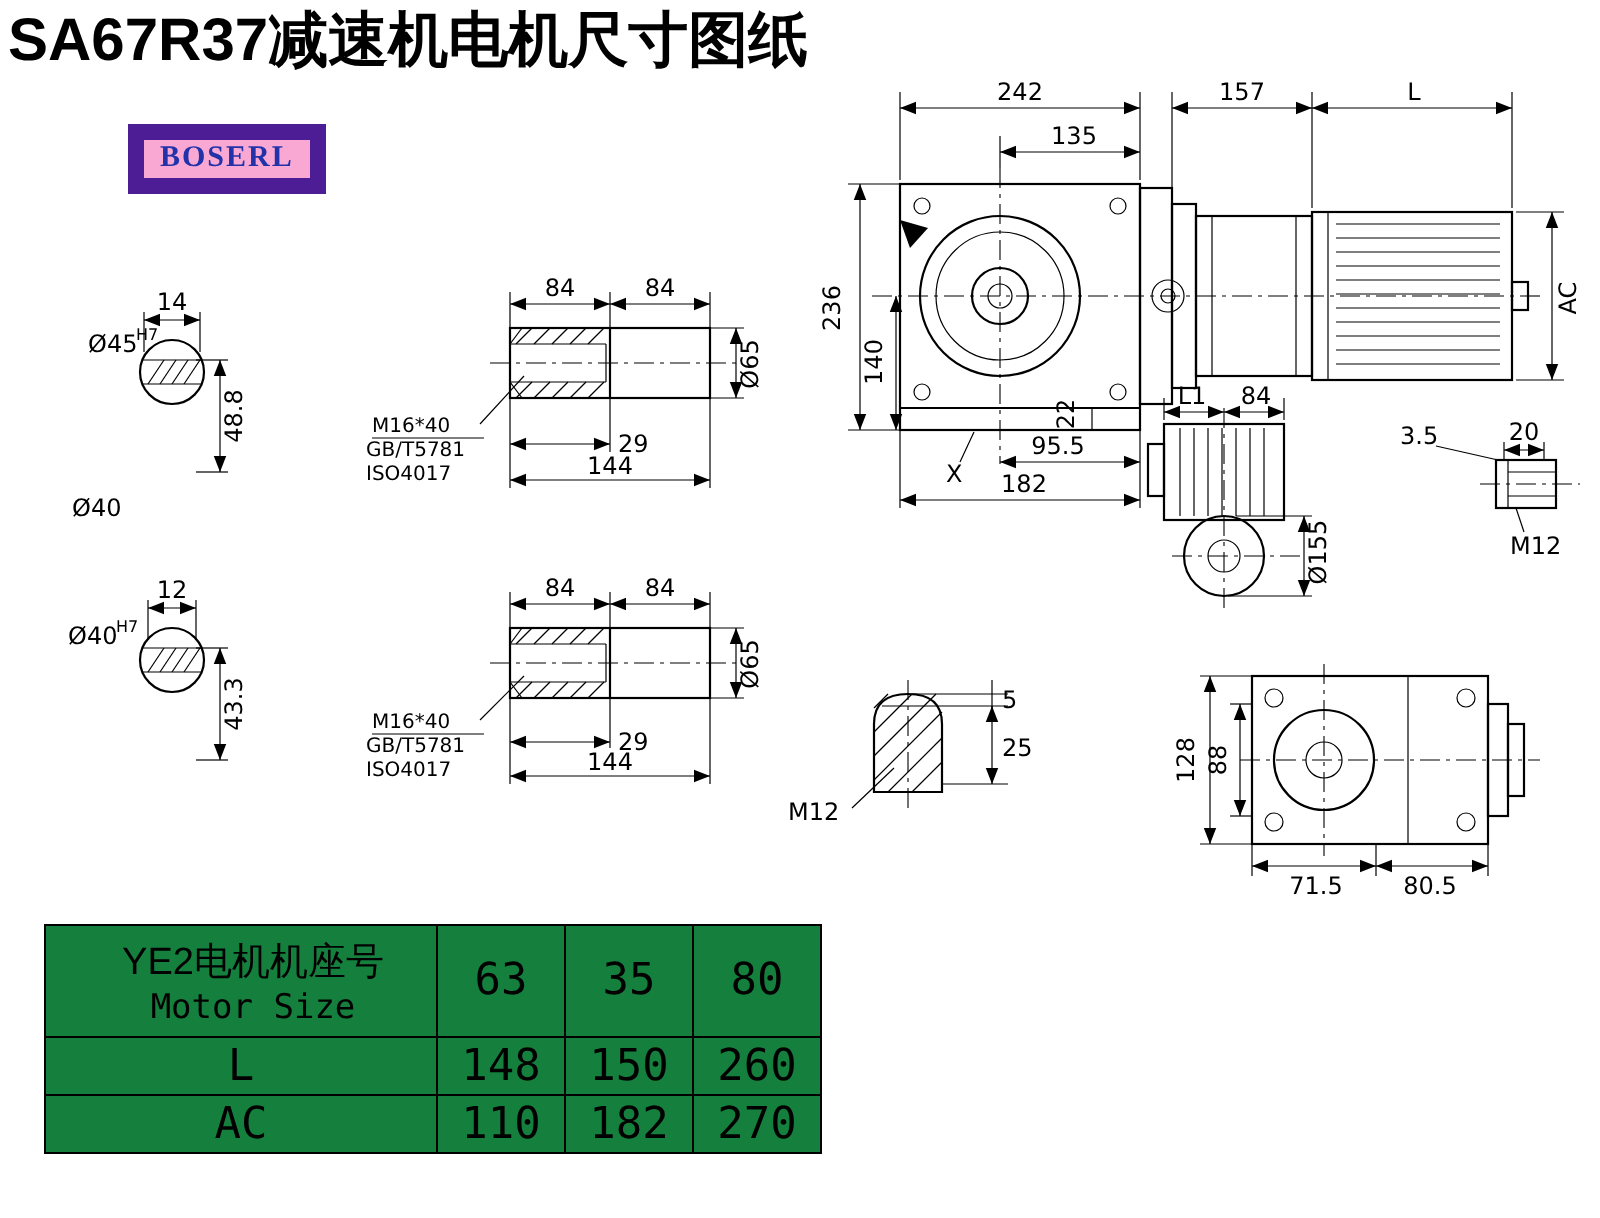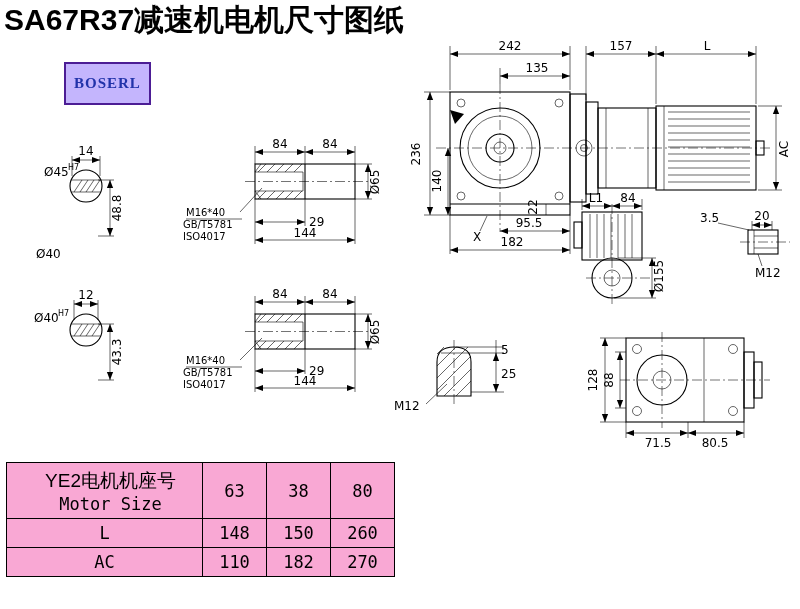--- a/index.html
+++ b/index.html
@@ -6,44 +6,44 @@
   html,body { background:#fff; }
   .canvas {
     position:relative; width:800px; height:609px; background:#fff;
     font-family:"Liberation Sans", sans-serif; overflow:hidden; color:#000;
   }
   .title {
     position:absolute; left:4px; top:0; font-size:30px; font-weight:bold;
     white-space:nowrap; font-family:"Liberation Sans", sans-serif;
   }
   .brand {
-    position:absolute; left:64px; top:62px; border:2px solid #4c1d95;
+    position:absolute; left:64px; top:62px; border:8px solid #4c1d95;
     color:#2233aa; font:bold 15px "Liberation Serif", serif;
-    padding:11px 8px; letter-spacing:1px; background:#c4b5fd;
+    padding:1px 8px; letter-spacing:1px; background:#f9a8d4;
   }
   svg.draw { position:absolute; left:0; top:0; }
   svg .ln   { stroke:#000; stroke-width:1.1; fill:none; }
   svg .thin { stroke:#000; stroke-width:0.6; fill:none; }
   svg .dim  { stroke:#000; stroke-width:0.6; fill:none;
               marker-start:url(#arr); marker-end:url(#arr); }
   svg .cl   { stroke:#000; stroke-width:0.55; fill:none; stroke-dasharray:10 3 2 3; }
   svg .t    { font:12px "DejaVu Sans", sans-serif; fill:#000; }
   svg .ts   { font:10px "DejaVu Sans", sans-serif; fill:#000; }
   svg .sup  { font:8px "DejaVu Sans", sans-serif; fill:#000; }
   svg .solid{ fill:#000; stroke:none; }
-  table.spec { position:absolute; left:6px; top:462px; border-collapse:collapse; background:#f9a8d4; }
+  table.spec { position:absolute; left:22px; top:462px; border-collapse:collapse; background:#15803d; }
   table.spec th, table.spec td { border:1.6px solid #000; text-align:center; font-weight:normal; }
   table.spec .c0 { width:196px; }
   table.spec .cn { width:64px; }
   tr.hrow { height:56px; }
   tr.drow { height:29px; }
   th.name { text-align:left; padding-left:12px; }
   .hdr-cn { font-size:19px; }
   .hdr-en { font-size:17px; font-family:"DejaVu Sans Mono", monospace; }
-  .num    { font-size:17px; font-family:"DejaVu Sans Mono", monospace; }
+  .num    { font-size:22px; font-family:"DejaVu Sans Mono", monospace; }
 </style>
 </head>
 <body>
 
 <div class="canvas">
 
   <div class="title">SA67R37减速机电机尺寸图纸</div>
   <div class="brand">BOSERL</div>
 
   <svg class="draw" width="800" height="609" viewBox="0 0 800 609">
@@ -351,21 +351,21 @@
   </svg>
 
   <table class="spec">
     <tbody>
         <tr class="hrow">
       <th class="c0 name">
         <div class="hdr-cn">YE2电机机座号</div>
         <div class="hdr-en">Motor Size</div>
       </th>
       <th class="cn num">63</th>
-      <th class="cn num">38</th>
+      <th class="cn num">35</th>
       <th class="cn num">80</th>
     </tr>
     <tr class="drow">
       <td class="c0 num">L</td>
       <td class="cn num">148</td>
       <td class="cn num">150</td>
       <td class="cn num">260</td>
     </tr>
     <tr class="drow">
       <td class="c0 num">AC</td>

